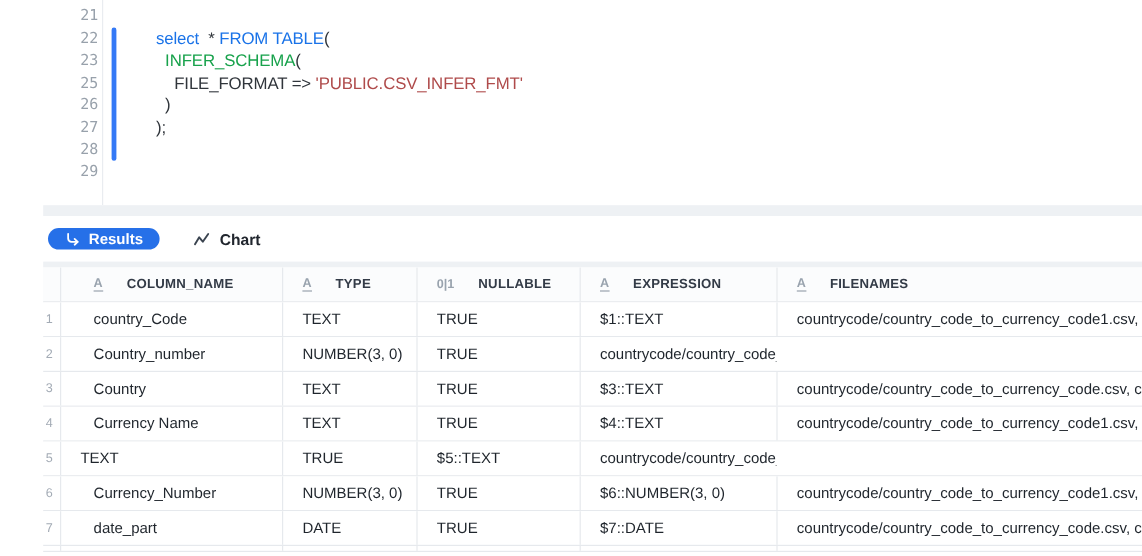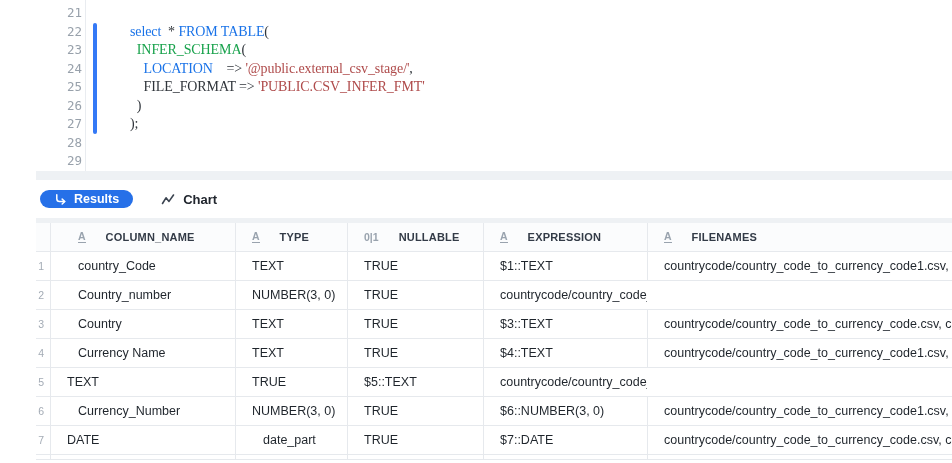--- a/index.html
+++ b/index.html
@@ -10,21 +10,21 @@
     --ln:#98A1AB; --selbar:#3479F6; --band:#EEF1F4; --border:#E6E9ED;
     --headbg:#FBFCFD; --headtx:#333B47; --celltx:#1F252C; --icongray:#99A3AE;
     --rownum:#A3ABB5; --charttx:#21262E;
   }
   
   .editor{position:absolute;top:0;left:0;width:100%;height:171px;padding-top:4px;box-sizing:border-box;background:#fff;}
   .gutter-line{position:absolute;left:85px;top:0;height:171px;width:1px;background:#E9ECF0;}
   .sel-bar{position:absolute;left:93px;top:22.5px;width:4px;height:111px;background:var(--selbar);border-radius:2px;}
   .code-line{display:flex;height:18.5px;line-height:18.5px;padding-left:20px;}
   .ln{width:62px;flex:0 0 62px;text-align:right;color:var(--ln);font-family:"DejaVu Sans Mono",monospace;font-size:12.5px;}
-  .code{padding-left:48px;font-family:Liberation Serif, serif;font-size:14px;letter-spacing:-0.1px;white-space:pre;color:var(--pl);}
+  .code{padding-left:48px;font-family:Liberation Sans, sans-serif;font-size:14px;letter-spacing:-0.1px;white-space:pre;color:var(--pl);}
   .tk-kw{color:var(--kw);} .tk-fn{color:var(--fn);} .tk-str{color:var(--str);} .tk-pl{color:var(--pl);}
   
   .band{position:absolute;top:171px;left:36px;right:0;height:9px;background:var(--band);}
   .tabbar{position:absolute;top:180px;left:36px;right:0;height:38px;display:flex;align-items:center;background:#fff;}
   .results-pill{margin-left:4px;height:18px;border-radius:12px;background:var(--accent);color:#fff;
     display:inline-flex;align-items:center;gap:7px;padding:0 14px;font-size:12.5px;font-weight:700;
     border:none;font-family:"Liberation Sans",sans-serif;cursor:pointer;}
   .chart-tab{display:inline-flex;align-items:center;gap:8px;margin-left:22px;font-size:13px;font-weight:600;color:var(--charttx);cursor:pointer;background:none;border:none;font-family:Liberation Sans, sans-serif;}
   .table-divider{position:absolute;top:218px;left:36px;right:0;height:5px;background:var(--band);}
   
@@ -58,24 +58,20 @@
         </div>
         <div class="code-line">
           <span class="ln">22</span>
           <span class="code"><span class="tk-kw">select</span><span class="tk-pl">  </span><span class="tk-pl">* </span><span class="tk-kw">FROM</span><span class="tk-pl"> </span><span class="tk-kw">TABLE</span><span class="tk-pl">(</span></span>
         </div>
         <div class="code-line">
           <span class="ln">23</span>
           <span class="code"><span class="tk-pl">  </span><span class="tk-fn">INFER_SCHEMA</span><span class="tk-pl">(</span></span>
         </div>
         <div class="code-line">
-          <span class="ln">24</span>
-          <span class="code"><span class="tk-pl">    </span><span class="tk-kw">LOCATION</span><span class="tk-pl">    =&gt; </span><span class="tk-str">'@public.external_csv_stage/'</span><span class="tk-pl">,</span></span>
-        </div>
-        <div class="code-line">
           <span class="ln">25</span>
           <span class="code"><span class="tk-pl">    </span><span class="tk-pl">FILE_FORMAT =&gt; </span><span class="tk-str">'PUBLIC.CSV_INFER_FMT'</span></span>
         </div>
         <div class="code-line">
           <span class="ln">26</span>
           <span class="code"><span class="tk-pl">  )</span></span>
         </div>
         <div class="code-line">
           <span class="ln">27</span>
           <span class="code"><span class="tk-pl">);</span></span>
@@ -179,22 +175,22 @@
         <div class="trow">
           <div class="gcell">6</div>
           <div class="dcell first">Currency_Number</div>
           <div class="dcell">NUMBER(3, 0)</div>
           <div class="dcell">TRUE</div>
           <div class="dcell">$6::NUMBER(3, 0)</div>
           <div class="dcell">countrycode/country_code_to_currency_code1.csv, c</div>
         </div>
         <div class="trow">
           <div class="gcell">7</div>
+          <div class="dcell first">date_part</div>
           <div class="dcell">DATE</div>
-          <div class="dcell first">date_part</div>
           <div class="dcell">TRUE</div>
           <div class="dcell">$7::DATE</div>
           <div class="dcell">countrycode/country_code_to_currency_code.csv, co</div>
         </div>
       </div>
     <div class="trow-partial">
       <div class="gcell"></div>
         <div class="pcell"></div>
         <div class="pcell"></div>
         <div class="pcell"></div>

